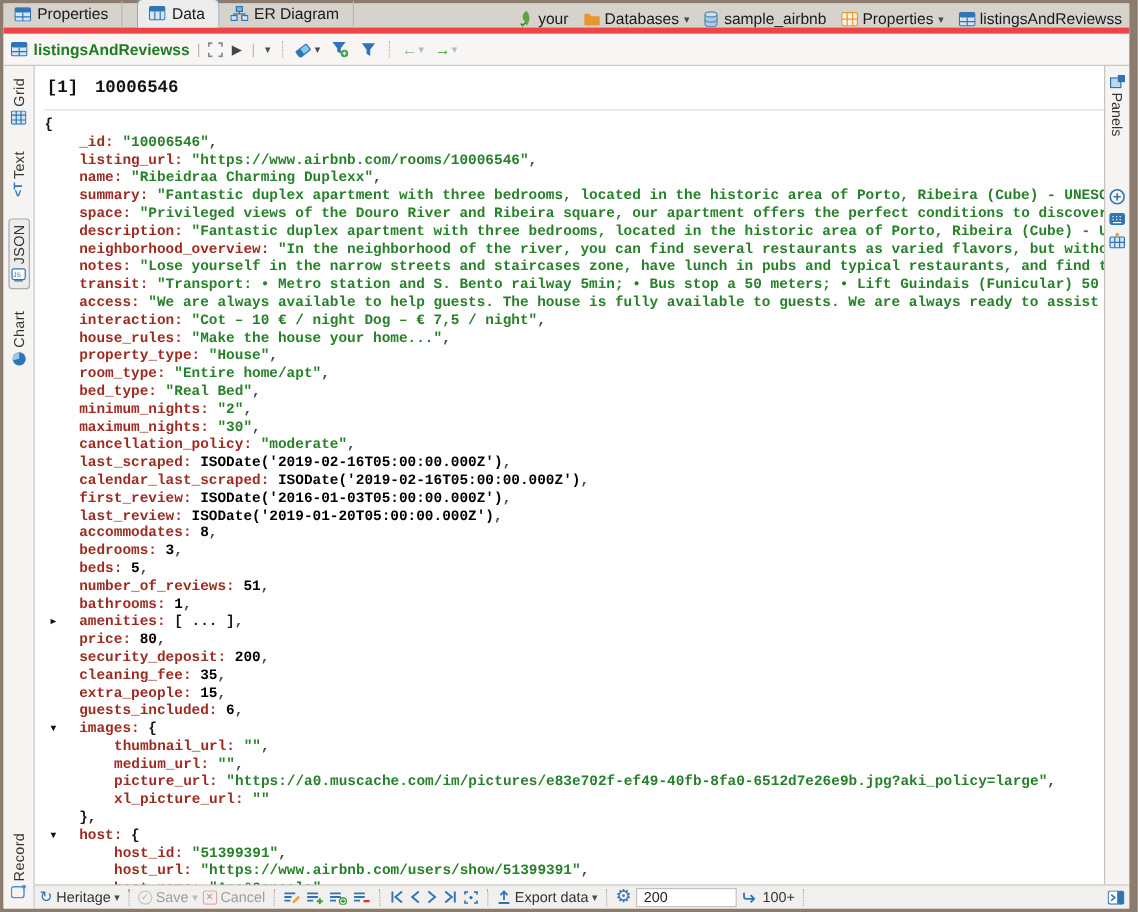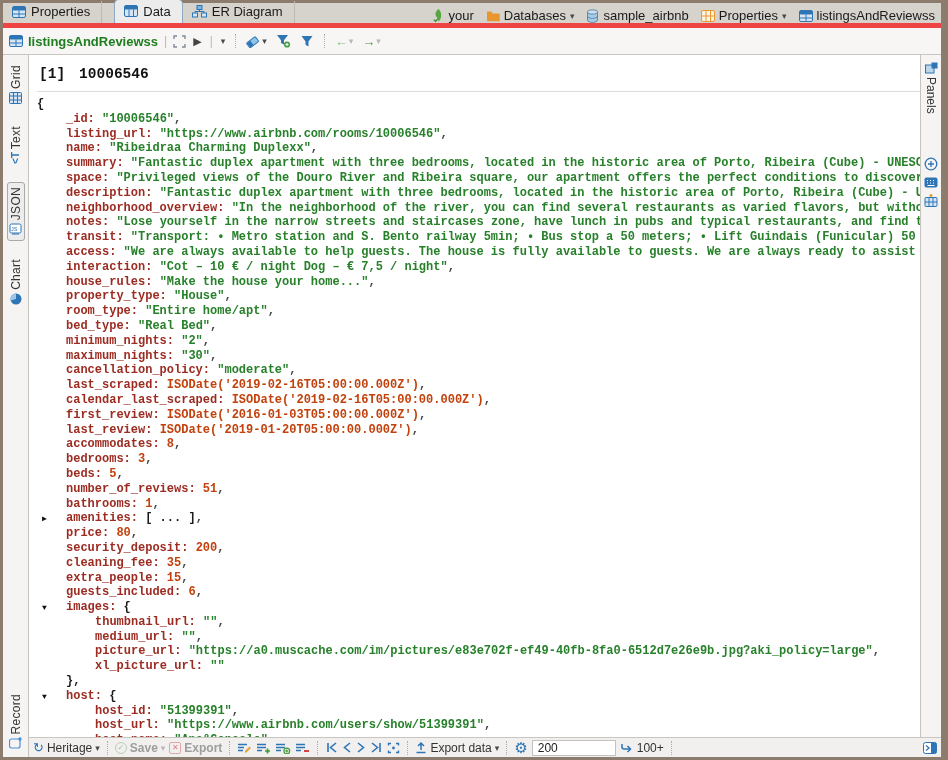--- a/index.html
+++ b/index.html
@@ -37,34 +37,34 @@
   .contentrow { flex:1; display:flex; min-height:0; }
   .content { flex:1; min-width:0; background:#fff; overflow:hidden; display:flex; flex-direction:column;justify-content:center; }
   .rec-header { padding:11px 0 0 10px; font-family:"Liberation Mono", monospace; font-weight:bold; font-size:14.5px; color:#111; flex:none; }
   .rec-id { margin-left:14px; }
   .rec-hr { border:none; border-top:1px solid #dcdcdc; margin:9px 0 3px 8px; flex:none; }
   .jsondoc { flex:1; overflow:hidden; font-family:"Liberation Mono", monospace; font-weight:bold; font-size:12px; line-height:14.8px; white-space:pre; color:#222; padding-top:2px; }
   .jline { position:relative; }
   .jarrow { position:absolute; left:13px; top:1px; font-size:8px; color:#111; cursor:pointer; }
   .jkey { color:#9c2b21; }
   .jv.str { color:#27802a; }
-  .jv.num, .jv.date { color:#c2410c; }
+  .jv.num, .jv.date { color:#000000; }
   .jv.brace { color:#1a1a1a; }
   .jcomma { color:#444; }
 
   .rstrip { width:21px; background:#f5f4f2; border-left:1px solid #c6c2bd; display:flex; flex-direction:column; align-items:center; padding:4px 0; gap:6px; flex:none; }
   .rtab { display:flex; flex-direction:column; align-items:center; gap:3px; padding:3px 0; }
   .vlabel-r { writing-mode:vertical-rl; font-size:12px; color:#333; }
   .rgap { height:28px; }
 
   
   .statusbar { height:20px; background:#f1f0ef; border-top:1px solid #c9c5c0; display:flex; align-items:center; padding:0 4px; gap:4px; font-size:12px; color:#333; flex:none; }
   .sbtn { display:inline-flex; align-items:center; gap:3px; white-space:nowrap; }
   .sbtn .lbl { color:#333; }
-  .sbtn.disabled .lbl { color:#9d9d9d;font-weight:bold; }
+  .sbtn.disabled .lbl { color:#9d9d9d; }
   .fetch-input { width:84px; height:16px; border:1px solid #c2c2c2; background:#fff; font-size:12px; padding:0 5px; color:#222; }
   .spacer { flex:1; }
   .gicon { color:#2e75b6; font-size:13px; line-height:1; }
   .cross-box { display:inline-flex; align-items:center; justify-content:center; width:12px; height:12px; border:1px solid #e0a9a9; border-radius:2px; color:#d98080; font-size:8px; }
   .check-circle { display:inline-flex; align-items:center; justify-content:center; width:12px; height:12px; border:1px solid #b9cdb9; border-radius:50%; color:#9fbf9f; font-size:8px; }
   svg { display:block; }
 </style>
 </head>
 <body>
 
@@ -306,21 +306,21 @@
           <span class="caret">▾</span>
         </span>
         <span class="vdot"></span>
         <span class="sbtn disabled">
           <span class="check-circle">✓</span>
           <span class="lbl">Save</span>
           <span class="caret" style="color:#b9b9b9">▾</span>
         </span>
         <span class="sbtn disabled">
           <span class="cross-box">✕</span>
-          <span class="lbl">Export</span>
+          <span class="lbl">Cancel</span>
         </span>
         <span class="vdot"></span>
         <span class="sbtn">
             <svg width="15" height="12" viewBox="0 0 15 12">
               <path d="M1 2.5 h9 M1 5.5 h6 M1 8.5 h5" stroke="#2e75b6" stroke-width="1.6"></path>
               <path d="M9 10.5 L13.5 6 L15 7.5 L10.5 12 L8.8 12.2 Z" fill="#e8a33d" transform="translate(-1,-1.5)"></path>
             </svg>
           </span>
         <span class="sbtn">
             <svg width="15" height="12" viewBox="0 0 15 12">

